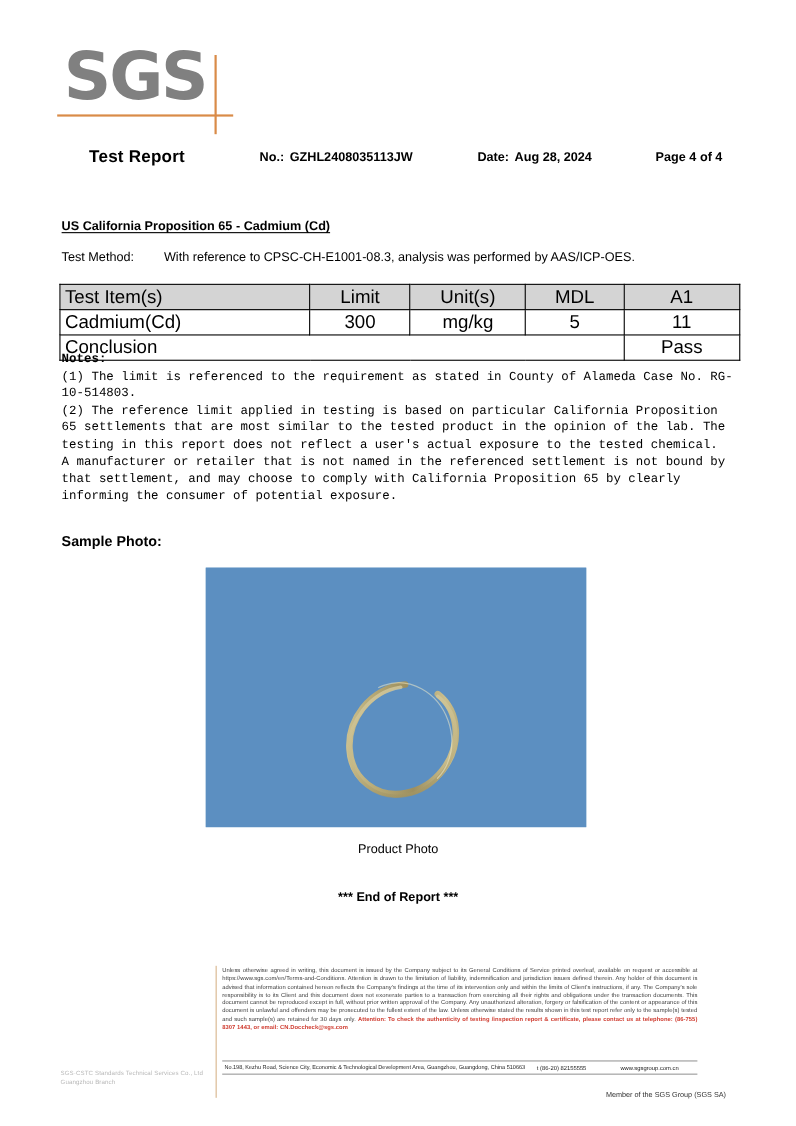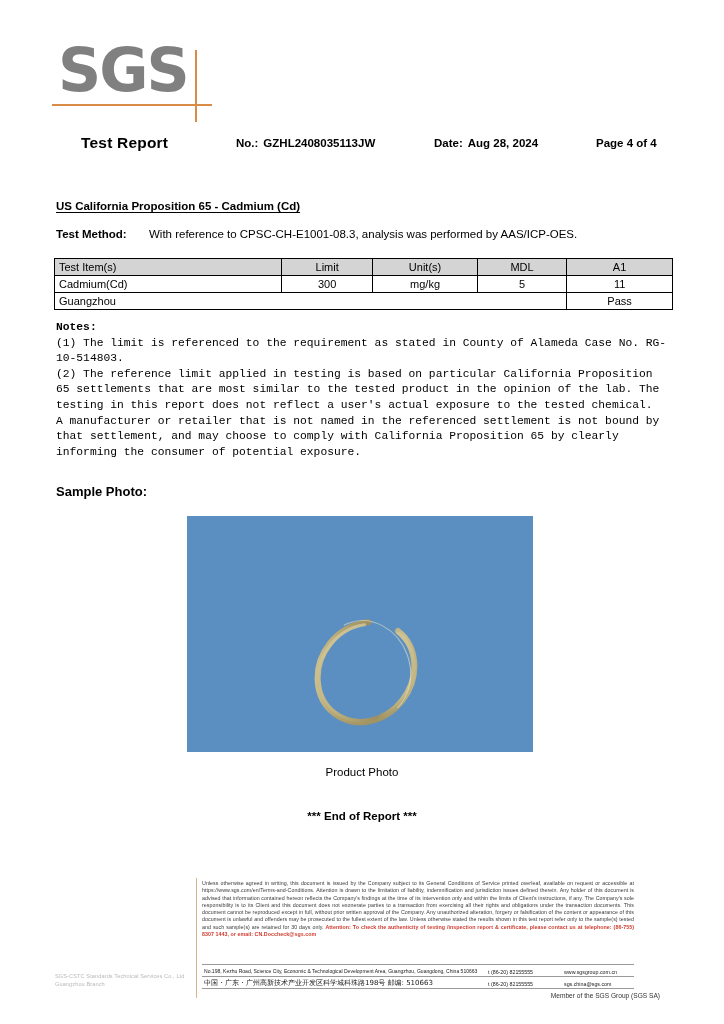--- a/index.html
+++ b/index.html
@@ -109,33 +109,33 @@
   }
 
   .test-method {
     position: absolute;
     left: 56px;
     top: 228px;
     width: 620px;
     font-size: 11.5px;
   }
   .tm-label {
-    font-weight: bold;
+    font-weight: normal;
     display: inline-block;
     width: 93px;
   }
 
   
   .results-table {
     position: absolute;
     left: 54px;
     top: 258px;
     width: 619px;
     border-collapse: collapse;
-    font-size: 11px;
+    font-size: 17px;
   }
   .results-table td, .results-table th {
     border: 1px solid #000000;
     padding: 1px 4px;
     height: 14px;
     font-weight: normal;
     text-align: center;
   }
   .results-table thead td {
     background: #d4d4d4;
@@ -421,21 +421,21 @@
     </thead>
     <tbody>
       <tr>
         <td class="cell-left">Cadmium(Cd)</td>
         <td>300</td>
         <td>mg/kg</td>
         <td>5</td>
         <td>11</td>
       </tr>
       <tr>
-        <td class="conclusion-label" colspan="4">Guangzhou</td>
+        <td class="conclusion-label" colspan="4">Conclusion</td>
         <td class="conclusion-value">Pass</td>
       </tr>
     </tbody>
   </table>
 
   <div class="notes">
     <p class="notes-heading">Notes:</p>
     <p>(1) The limit is referenced to the requirement as stated in County of Alameda Case No. RG-10-514803.</p>
     <p>(2) The reference limit applied in testing is based on particular California Proposition 65 settlements that are most similar to the tested product in the opinion of the lab. The testing in this report does not reflect a user's actual exposure to the tested chemical.</p>
     <p>A manufacturer or retailer that is not named in the referenced settlement is not bound by that settlement, and may choose to comply with California Proposition 65 by clearly informing the consumer of potential exposure.</p>
@@ -486,23 +486,18 @@
       <span>Unless otherwise agreed in writing, this document is issued by the Company subject to its General Conditions of Service printed overleaf, available on request or accessible at https://www.sgs.com/en/Terms-and-Conditions. Attention is drawn to the limitation of liability, indemnification and jurisdiction issues defined therein. Any holder of this document is advised that information contained hereon reflects the Company's findings at the time of its intervention only and within the limits of Client's instructions, if any. The Company's sole responsibility is to its Client and this document does not exonerate parties to a transaction from exercising all their rights and obligations under the transaction documents. This document cannot be reproduced except in full, without prior written approval of the Company. Any unauthorized alteration, forgery or falsification of the content or appearance of this document is unlawful and offenders may be prosecuted to the fullest extent of the law. Unless otherwise stated the results shown in this test report refer only to the sample(s) tested and such sample(s) are retained for 30 days only.</span>
       <span class="attention">Attention: To check the authenticity of testing /inspection report &amp; certificate, please contact us at telephone: (86-755) 8307 1443, or email: CN.Doccheck@sgs.com</span>
     </div>
 
     <div class="addr-table">
       <div class="addr-row">
         <span class="addr-en">No.198, Kezhu Road, Science City, Economic &amp; Technological Development Area, Guangzhou, Guangdong, China  510663</span>
         <span class="addr-tel">t (86-20) 82155555</span>
         <span class="addr-web">www.sgsgroup.com.cn</span>
       </div>
-      <div class="addr-row">
-        <span class="addr-cn">中国・广东・广州高新技术产业开发区科学城科珠路198号 邮编: 510663</span>
-        <span class="addr-tel">t (86-20) 82155555</span>
-        <span class="addr-web">sgs.china@sgs.com</span>
-      </div>
     </div>
 
     <div class="member-line">Member of the SGS Group (SGS SA)</div>
   </div>
 
 </div>
 
 </body></html>

